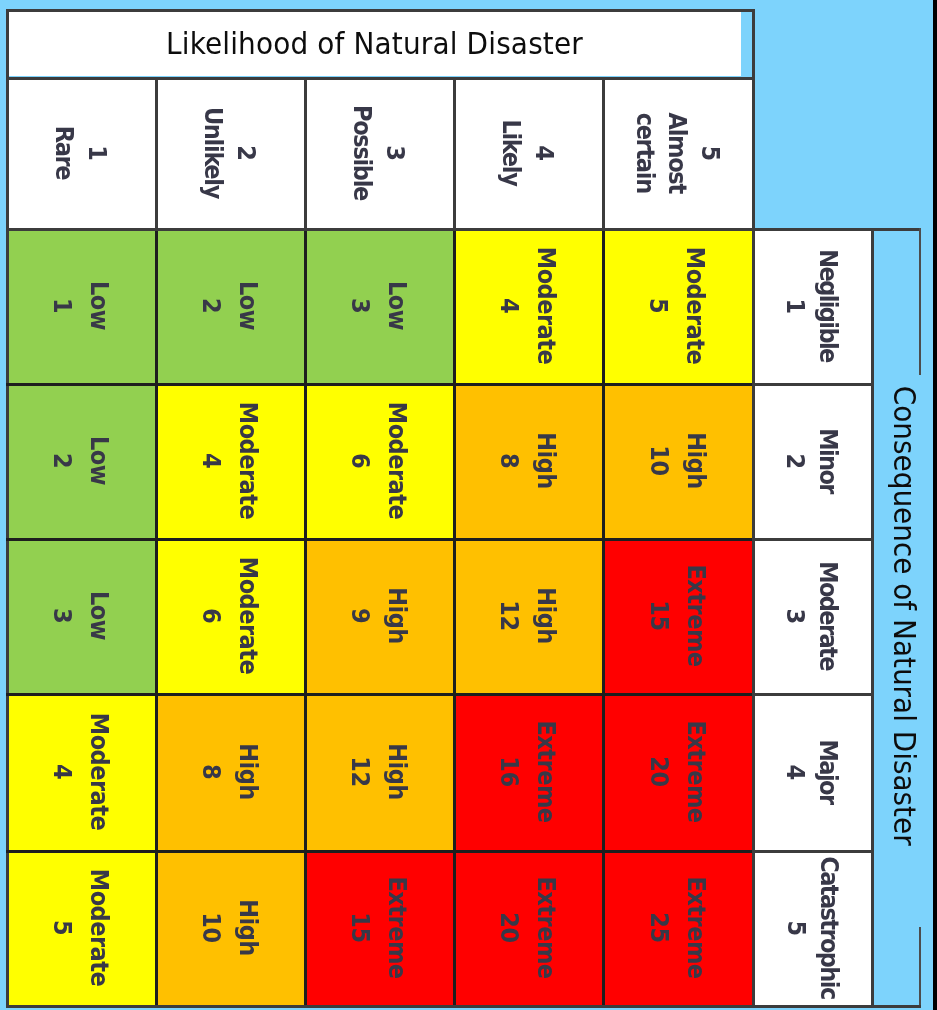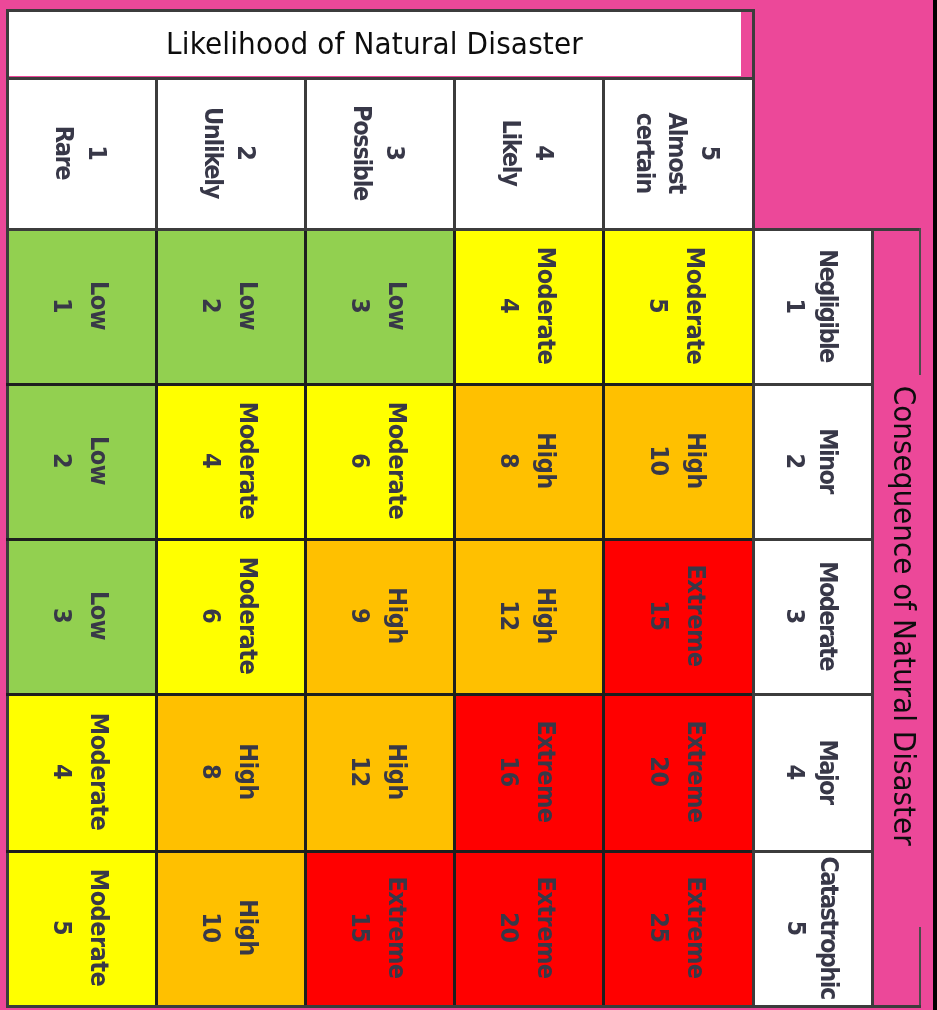--- a/index.html
+++ b/index.html
@@ -1,18 +1,18 @@
 <!DOCTYPE html>
 <html><head>
 <meta charset="utf-8">
 <title>Risk Matrix</title>
 <style>
   html,body{margin:0;padding:0;background:#ffffff;}
   body{width:937px;height:1010px;overflow:hidden;font-family:"Liberation Sans",sans-serif;}
-  #page{position:relative;width:937px;height:1010px;background:#ec4899;}
+  #page{position:relative;width:937px;height:1010px;background:#7dd3fc;}
   .edge-right{position:absolute;right:0;top:0;width:4px;height:1010px;background:#000;}
 
   
   .cell{position:absolute;box-sizing:border-box;display:flex;align-items:center;justify-content:center;}
   .vtext{transform:rotate(90deg);white-space:nowrap;text-align:center;line-height:1.08;flex:0 0 auto;}
   .vtext .tline{display:block;white-space:nowrap;}
 
   .title-cell{background:#fff;}
   .title-text{font-family:"DejaVu Sans",sans-serif;font-stretch:condensed;font-size:31px;color:#0d0d0d;letter-spacing:0.17px;}
 

